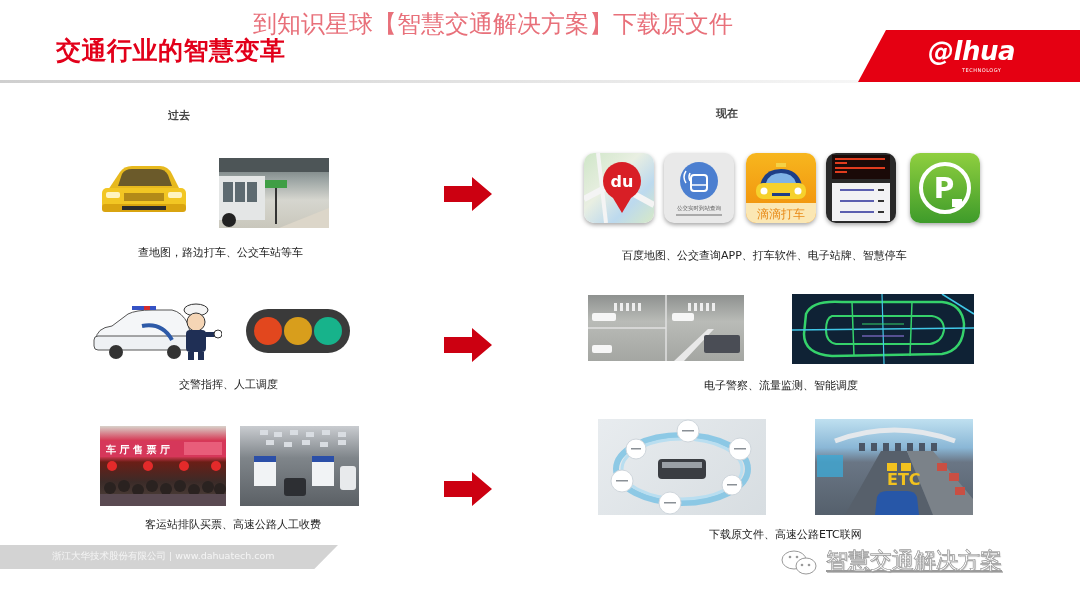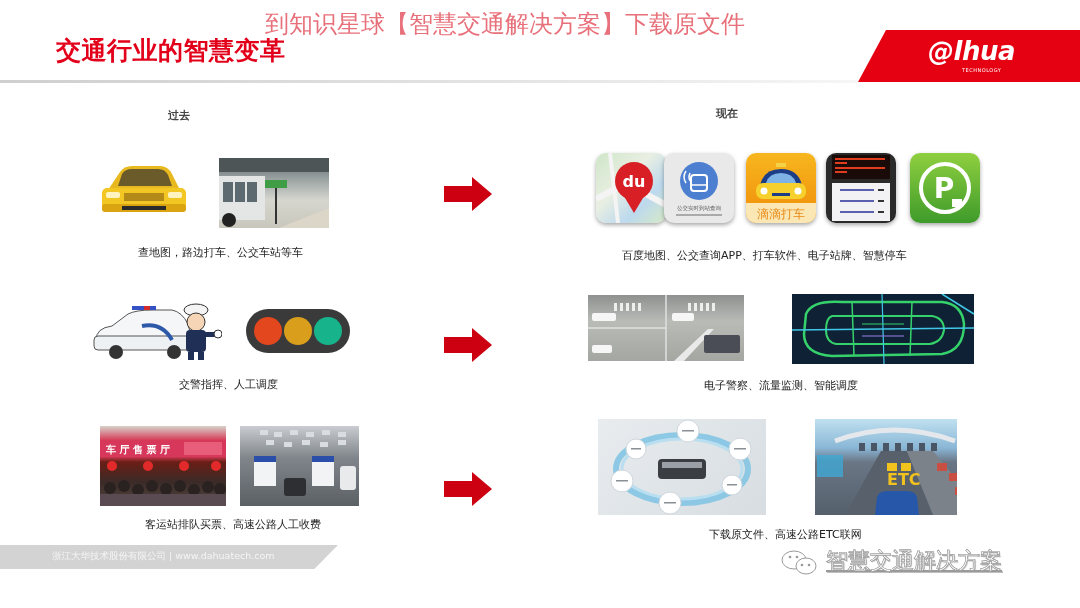--- a/index.html
+++ b/index.html
@@ -1,57 +1,57 @@
 <!DOCTYPE html>
 <html><head>
 <meta charset="utf-8">
 <style>
   * { box-sizing: border-box; margin: 0; padding: 0; }
   html, body { width: 1080px; height: 608px; overflow: hidden; background: #ffffff; }
   body { position: relative; font-family: "DejaVu Sans", "Liberation Sans", sans-serif; color: #333; }
 
-  .watermark-top { position: absolute; left: 265px; top: 8px; font-family: Liberation Serif, serif; font-size: 24px; color: #e8707a; letter-spacing: 0px; white-space: nowrap; }
+  .watermark-top { position: absolute; left: 253px; top: 8px; font-family: Liberation Serif, serif; font-size: 24px; color: #e8707a; letter-spacing: 0px; white-space: nowrap; }
   .slide-title { position: absolute; left: 56px; top: 34px; font-size: 25px; font-weight: bold; color: #e2001a; letter-spacing: 0.5px; }
   .header-rule { position: absolute; left: 0; top: 80px; width: 860px; height: 3px; background: linear-gradient(to right, #cfcfcf, #e8e8e8 70%, #f6f6f6); }
   .brand-banner { position: absolute; left: 858px; top: 30px; width: 222px; height: 52px; background: #e50012; clip-path: polygon(28px 0, 100% 0, 100% 100%, 0 100%); }
   .brand-logo { position: absolute; left: 928px; top: 36px; font-family: "DejaVu Sans", sans-serif; font-size: 26px; font-style: italic; font-weight: bold; color: #fff; letter-spacing: -0.5px; }
   .brand-sub { position: absolute; left: 962px; top: 67px; font-size: 5px; color: #fff; letter-spacing: 0.5px; }
 
   .col-head { position: absolute; font-size: 11px; font-weight: bold; color: #444; }
   .caption { position: absolute; font-size: 11px; color: #222; white-space: nowrap; }
 
   .arrow { position: absolute; width: 52px; height: 38px; }
   .arrow svg { width: 100%; height: 100%; }
 
   .pic { position: absolute; border-radius: 0; overflow: hidden; }
 
   
   .taxi { left: 98px; top: 160px; width: 92px; height: 62px; }
   .busstop { left: 219px; top: 158px; width: 110px; height: 70px; background: linear-gradient(180deg,#5c6668 0%,#9aa3a2 30%,#d6d6cf 60%,#c9c7bc 100%); }
   
   .appicon { position: absolute; top: 153px; width: 70px; height: 70px; border-radius: 10px; box-shadow: 0 2px 4px rgba(0,0,0,0.35); overflow: hidden; }
-  .app-baidu { left: 596px; background: linear-gradient(135deg,#cfe6c8,#e9efe2 40%,#bcd9ee 70%,#d7e9c6); }
+  .app-baidu { left: 584px; background: linear-gradient(135deg,#cfe6c8,#e9efe2 40%,#bcd9ee 70%,#d7e9c6); }
   .app-bus { left: 664px; background: #e9e9e9; }
   .app-didi { left: 746px; background: linear-gradient(180deg,#f7b61e,#f08c0a); }
   .app-board { left: 826px; background: #2a2a2a; }
   .app-park { left: 910px; background: linear-gradient(180deg,#8fcf3f,#3e9b2a); }
 
   
   .policecar { left: 92px; top: 300px; width: 130px; height: 62px; }
   .trafficlight { left: 246px; top: 309px; width: 104px; height: 44px; background: #3a3a3a; border-radius: 22px; }
   
   .cctv { left: 588px; top: 295px; width: 156px; height: 66px; background: linear-gradient(180deg,#8e918f,#b9bbb7 40%,#a4a6a2 100%); }
   .trafficmap { left: 792px; top: 294px; width: 182px; height: 70px; background: #0f2235; }
 
   
   .station { left: 100px; top: 426px; width: 126px; height: 80px; background: linear-gradient(180deg,#d8d2ca 0%,#d63a56 18%,#d63a56 38%,#6b1e16 45%,#3b2b28 70%,#53463f 100%); }
   .tollbooth { left: 240px; top: 426px; width: 119px; height: 80px; background: linear-gradient(180deg,#c9ccd0,#7f858a 40%,#5b6065); }
   
   .network { left: 598px; top: 419px; width: 168px; height: 96px; background: linear-gradient(135deg,#e8ecef,#d7dde1); }
-  .etc { left: 815px; top: 419px; width: 142px; height: 96px; background: linear-gradient(180deg,#bfe0f0 0%,#8ab7d6 30%,#6a7685 45%,#55606c 100%); }
+  .etc { left: 815px; top: 419px; width: 158px; height: 96px; background: linear-gradient(180deg,#bfe0f0 0%,#8ab7d6 30%,#6a7685 45%,#55606c 100%); }
 
   .footer-bar { position: absolute; left: 0; top: 545px; width: 338px; height: 24px; background: #d3d3d3; clip-path: polygon(0 0, 100% 0, 93% 100%, 0 100%); }
   .footer-text { position: absolute; left: 52px; top: 550px; font-size: 9.5px; color: #f5f5f5; white-space: nowrap; }
 
   .wechat-mark { position: absolute; left: 782px; top: 546px; font-size: 22px; color: #fff; -webkit-text-stroke: 0.6px #9a9a9a; white-space: nowrap; text-shadow: 1px 1px 1px rgba(0,0,0,0.25); }
   .wechat-icon { position: absolute; left: 780px; top: 548px; width: 40px; height: 30px; }
 </style>
 </head>
 <body>
 

